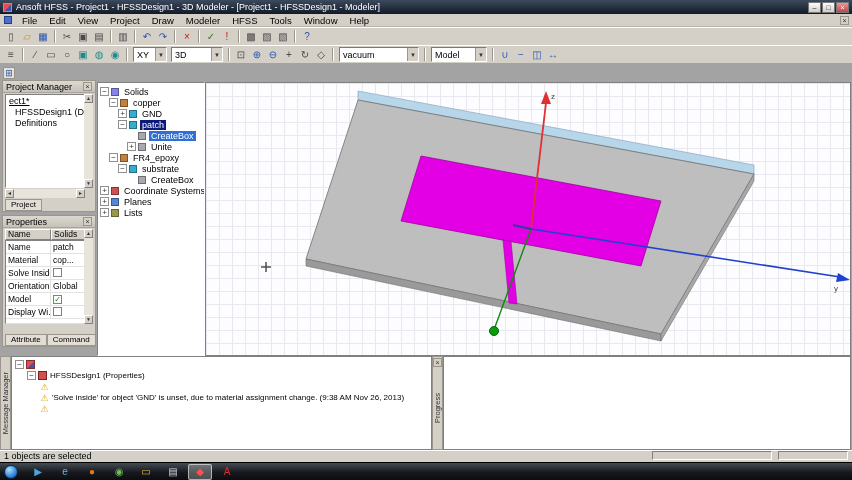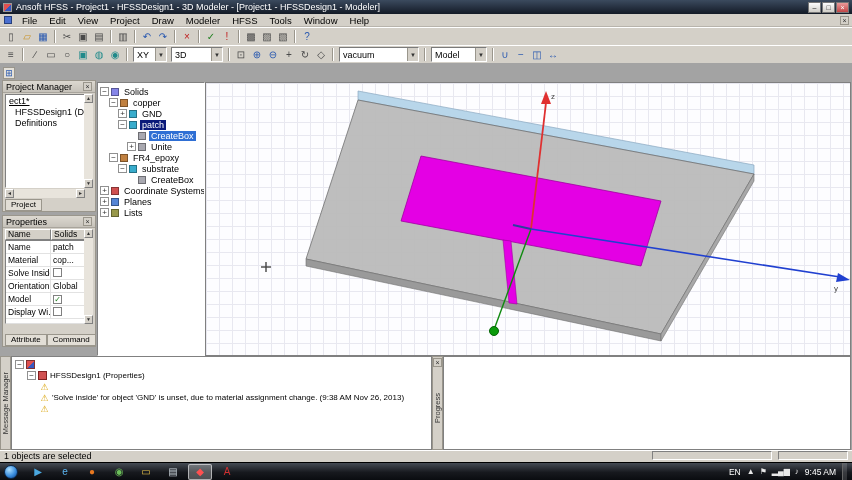--- a/index.html
+++ b/index.html
@@ -447,26 +447,15 @@
         <span class="task-icon">
           <span class="tg" style="color: rgb(201, 210, 218);">▤</span>
         </span>
         <span class="task-icon active">
           <span class="tg" style="color: rgb(255, 80, 80);">◆</span>
         </span>
         <span class="task-icon">
           <span class="tg" style="color: rgb(208, 48, 48);">A</span>
         </span>
       </span>
-    <span id="tray">
-      <span>EN</span>
-      <span id="tray-icons" style="display:flex;gap:5px;align-items:center">
-          <span class="tray-ic">▲</span>
-          <span class="tray-ic">⚑</span>
-          <span class="tray-ic">▂▄▆</span>
-          <span class="tray-ic">♪</span>
-        </span>
-      <span id="task-time">9:45 AM</span>
-      <span id="show-desktop"></span>
-    </span>
   </div>
 
 </div>
 
 </body></html>

